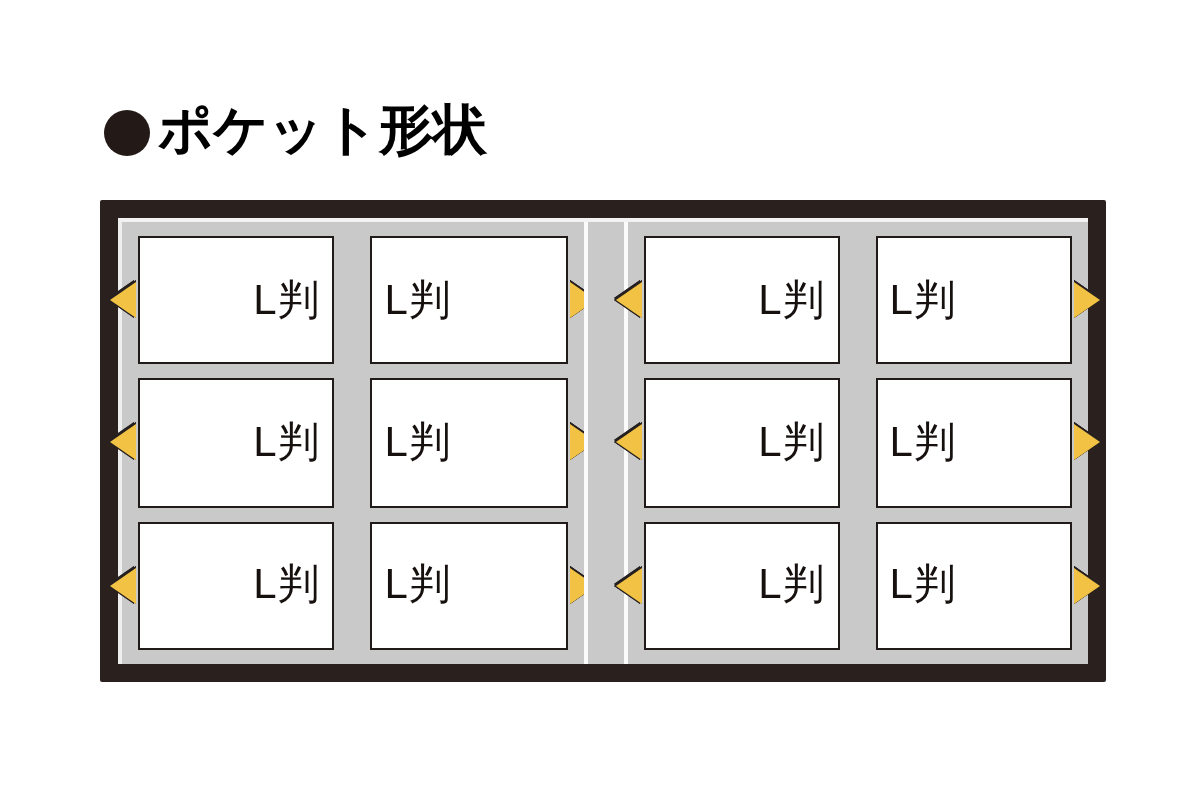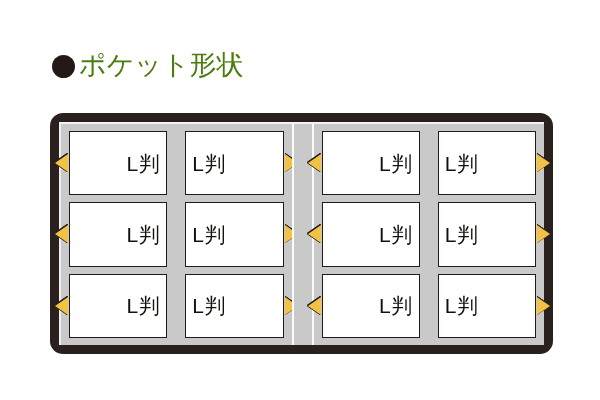--- a/index.html
+++ b/index.html
@@ -28,38 +28,37 @@
     width: 23px;
     height: 23px;
     border-radius: 50%;
     background: #231a17;
     flex: 0 0 auto;
     margin-top: 2px;
   }
   #title-text {
     font-size: 27px;
     line-height: 1;
-    color: #4d7c0f;
+    color: #000000;
     letter-spacing: 0px;
     white-space: nowrap;
-    font-weight: 400;
+    font-weight: 700;
   }
 
   
   #album {
     position: absolute;
     left: 50px;
     top: 100px;
     width: 503px;
     height: 241px;
     box-sizing: border-box;
     background: #2a211e;
-    border-radius: 13px;
+    border-radius: 1px;
     padding: 9px;
-    margin-top: 13px;
   }
   #album-inner {
     position: relative;
     width: 100%;
     height: 100%;
     box-sizing: border-box;
     background: #c9c9c9;
     border-top: 2px solid #f2f2f2;
     border-left: 2px solid #eeeeee;
     display: flex;

